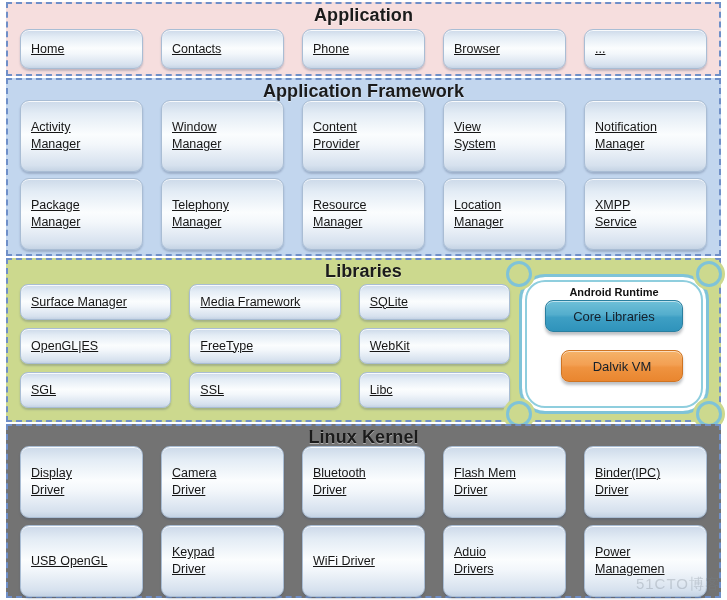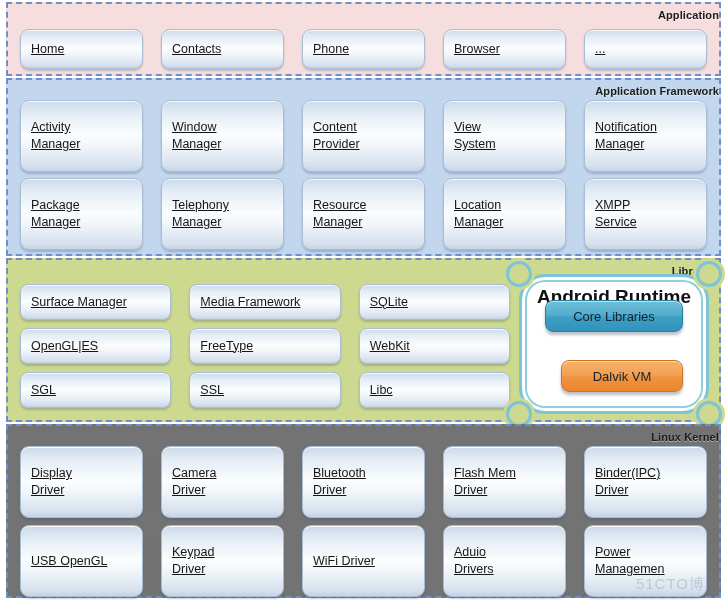--- a/index.html
+++ b/index.html
@@ -19,22 +19,22 @@
 
   
   .layer {
     position: absolute;
     left: 6px;
     width: 715px;
     border: 2px dashed #6f8fc8;
     background-clip: padding-box;
   }
   .layer-title {
-    text-align: right;
-    font-size: 11px;
+    text-align: center;
+    font-size: 18px;
     font-weight: bold;
     color: #1b1b1b;
     letter-spacing: .1px;
     padding-top: 3px;
     height: 20px;
     line-height: 17px;
     text-shadow: 0 1px 0 rgba(255,255,255,.45);
   }
 
   #layer-application     { top: 2px;   height: 74px;  background: #f6dede; }
@@ -126,42 +126,42 @@
   }
   #runtime-plaque .notch.tl { left: -13px;  top: -13px; }
   #runtime-plaque .notch.tr { right: -13px; top: -13px; }
   #runtime-plaque .notch.bl { left: -13px;  bottom: -13px; }
   #runtime-plaque .notch.br { right: -13px; bottom: -13px; }
 
   #runtime-title {
     position: absolute;
     left: 0; right: 0; top: 12px;
     text-align: center;
-    font-size: 19px;
+    font-size: 11px;
     font-weight: bold;
     color: #111;
   }
   .rt-btn {
     position: absolute;
     left: 26px; right: 26px;
     height: 32px;
     border-radius: 8px;
     display: flex; align-items: center; justify-content: center;
     font-size: 13px;
     color: #15202b;
     box-shadow: 0 3px 3px rgba(50,60,70,.32),
                 inset 0 1px 0 rgba(255,255,255,.55);
   }
   #btn-core-libraries {
     top: 26px;
     background: linear-gradient(to bottom, #6fc0d8 0%, #54aecd 45%, #3e9fc4 55%, #2f93bb 100%);
     border: 1px solid #2a7f9f;
   }
   #btn-dalvik-vm {
-    top: 86px;
+    top: 76px;
     background: linear-gradient(to bottom, #f5b36a 0%, #f3a053 45%, #ef9340 55%, #e9862f 100%);
     border: 1px solid #cf7422;
     margin-left: 16px;
   }
 
   
   #watermark {
     position: absolute;
     right: 6px; bottom: 6px;
     font-size: 15px;

